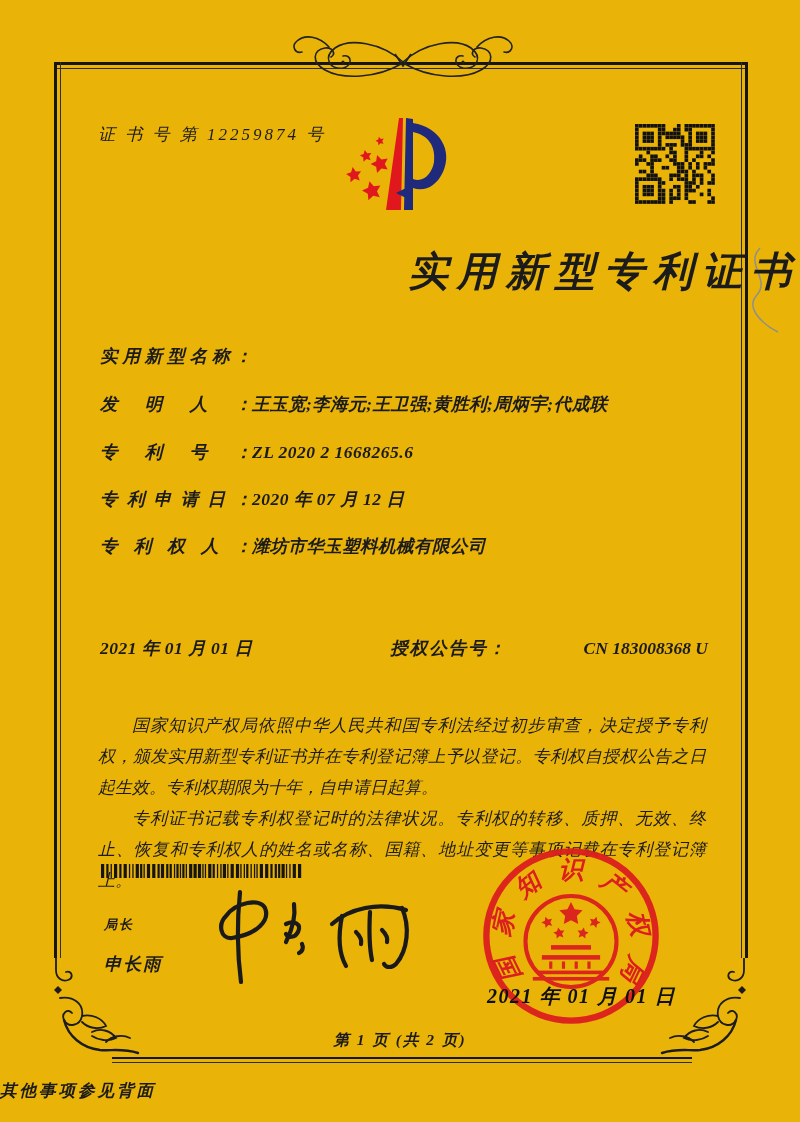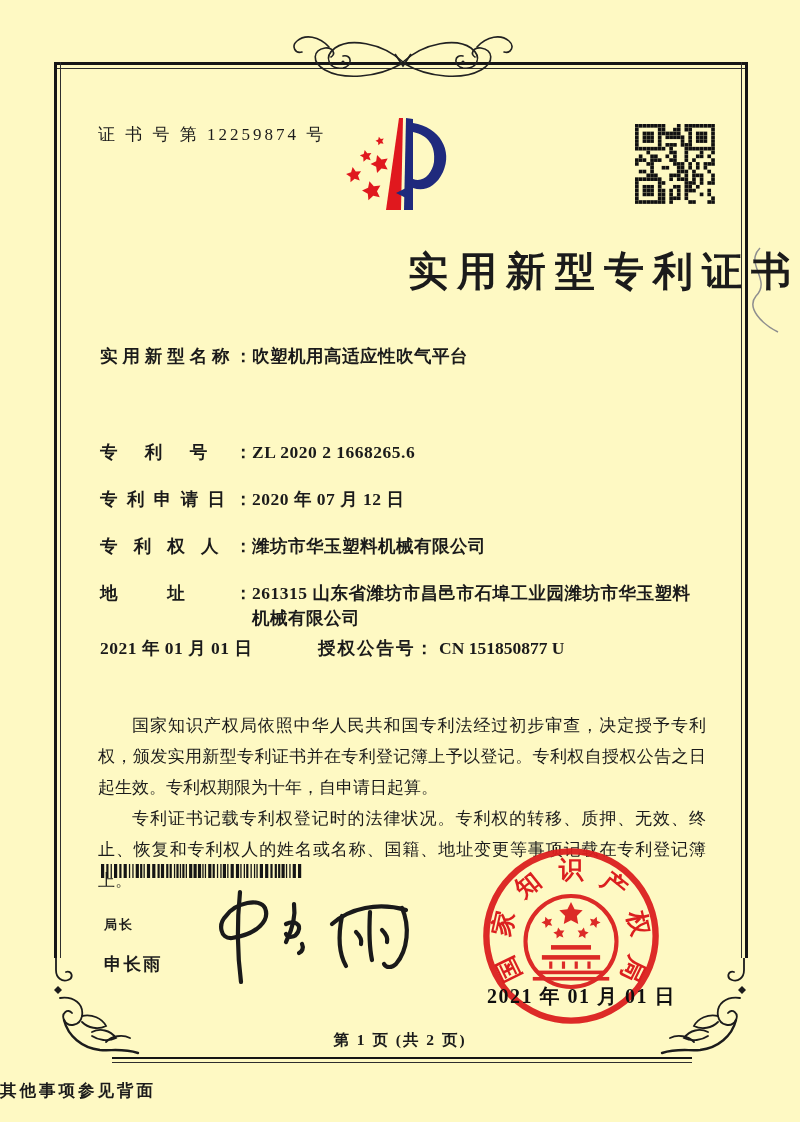--- a/index.html
+++ b/index.html
@@ -1,33 +1,33 @@
 <!DOCTYPE html>
 <html><head>
 <meta charset="utf-8">
 <style>
   html,body{margin:0;padding:0;background:#f2f1ef;}
-  .page{position:relative;width:800px;height:1122px;margin:0 auto;background:#fef9c3;
-        font-family:"Liberation Serif","DejaVu Serif",serif;color:#1b1b1b;overflow:hidden;}
+  .page{position:relative;width:800px;height:1122px;margin:0 auto;background:#eab308;
+        font-family:"Liberation Serif","DejaVu Serif",serif;color:#1b1b1b;overflow:hidden;font-style:italic;}
   
   .fr{position:absolute;box-sizing:border-box;}
   .fr-top{left:54px;top:62px;width:694px;height:7px;border-top:3px solid #161616;border-bottom:1px solid #2e2e2e;}
   .fr-left{left:54px;top:62px;width:7px;height:896px;border-left:3px solid #161616;border-right:1px solid #2e2e2e;}
   .fr-right{left:741px;top:62px;width:7px;height:896px;border-right:3px solid #161616;border-left:1px solid #2e2e2e;}
   .fr-bottom{left:112px;top:1057px;width:580px;height:6px;border-top:2.5px solid #161616;border-bottom:1px solid #2e2e2e;}
   .orn{position:absolute;}
   
   .cert-no{position:absolute;left:98px;top:123px;font-size:17px;letter-spacing:3px;font-weight:500;}
   .logo{position:absolute;left:344px;top:108px;}
   .qr{position:absolute;left:635px;top:124px;}
   .title{position:absolute;left:0;top:244px;width:100%;text-align:right;
          font-size:40px;font-weight:700;letter-spacing:9px;}
   
   .frow{position:absolute;left:100px;right:92px;display:flex;align-items:flex-start;
-        font-size:17.5px;font-weight:600;line-height:25px;}
+        font-size:17.5px;font-weight:600;line-height:25px;justify-content:space-between;}
   .flabel{display:inline-block;width:152px;min-width:152px;text-align:justify;text-align-last:justify;}
   .fvalue{flex:1;letter-spacing:0.5px;}
   .gval1{display:inline-block;width:218px;letter-spacing:0.5px;}
   .glabel2{display:inline-block;margin-right:4px;letter-spacing:2px;}
   
   .paras{position:absolute;left:98px;right:94px;top:666px;font-size:17px;line-height:31px;text-align:justify;margin-top:44px;}
   .paras p{margin:0;text-indent:2em;font-weight:500;}
   
   .barcode{position:absolute;left:101px;top:864px;}
   .sig-title{position:absolute;left:104px;top:916px;font-size:13px;font-weight:600;letter-spacing:2px;}
@@ -340,42 +340,41 @@
       <rect x="53.33" y="76.19" width="3.66" height="3.66" fill="#111"></rect>
       <rect x="57.14" y="76.19" width="3.66" height="3.66" fill="#111"></rect>
       <rect x="72.38" y="76.19" width="3.66" height="3.66" fill="#111"></rect>
       <rect x="76.19" y="76.19" width="3.66" height="3.66" fill="#111"></rect>
     </svg>
 
   <div class="title">实用新型专利证书</div>
 
   <div class="frow" style="top:344px">
     <span class="flabel">实用新型名称：</span>
-    <span class="fvalue">吹塑机用高适应性吹气平台</span>
+  </div>
+  <div class="frow" style="top:392px">
+    <span class="flabel">发明人：</span>
+    <span class="fvalue">王玉宽;李海元;王卫强;黄胜利;周炳宇;代成联</span>
   </div>
   <div class="frow" style="top:440px">
     <span class="flabel">专利号：</span>
     <span class="fvalue">ZL 2020 2 1668265.6</span>
   </div>
   <div class="frow" style="top:487px">
     <span class="flabel">专利申请日：</span>
     <span class="fvalue">2020 年 07 月 12 日</span>
   </div>
   <div class="frow" style="top:534px">
     <span class="flabel">专利权人：</span>
     <span class="fvalue">潍坊市华玉塑料机械有限公司</span>
   </div>
-  <div class="frow" style="top:581px">
-    <span class="flabel">地址：</span>
-    <span class="fvalue">261315 山东省潍坊市昌邑市石埠工业园潍坊市华玉塑料机械有限公司</span>
-  </div>
   <div class="frow" style="top:636px">
     <span class="gval1">2021 年 01 月 01 日</span>
     <span class="glabel2">授权公告号：</span>
-    <span>CN 151850877 U</span>
+    <span>CN 183008368 U</span>
   </div>
 
   <div class="paras">
     <p>国家知识产权局依照中华人民共和国专利法经过初步审查，决定授予专利权，颁发实用新型专利证书并在专利登记簿上予以登记。专利权自授权公告之日起生效。专利权期限为十年，自申请日起算。</p>
     <p>专利证书记载专利权登记时的法律状况。专利权的转移、质押、无效、终止、恢复和专利权人的姓名或名称、国籍、地址变更等事项记载在专利登记簿上。</p>
   </div>
 
   <svg class="barcode" width="204" height="14" viewBox="0 0 204 14">
       <rect x="0.0" y="0" width="3.2" height="14" fill="#151515"></rect>
       <rect x="5.3" y="0" width="2.2" height="14" fill="#151515"></rect>

